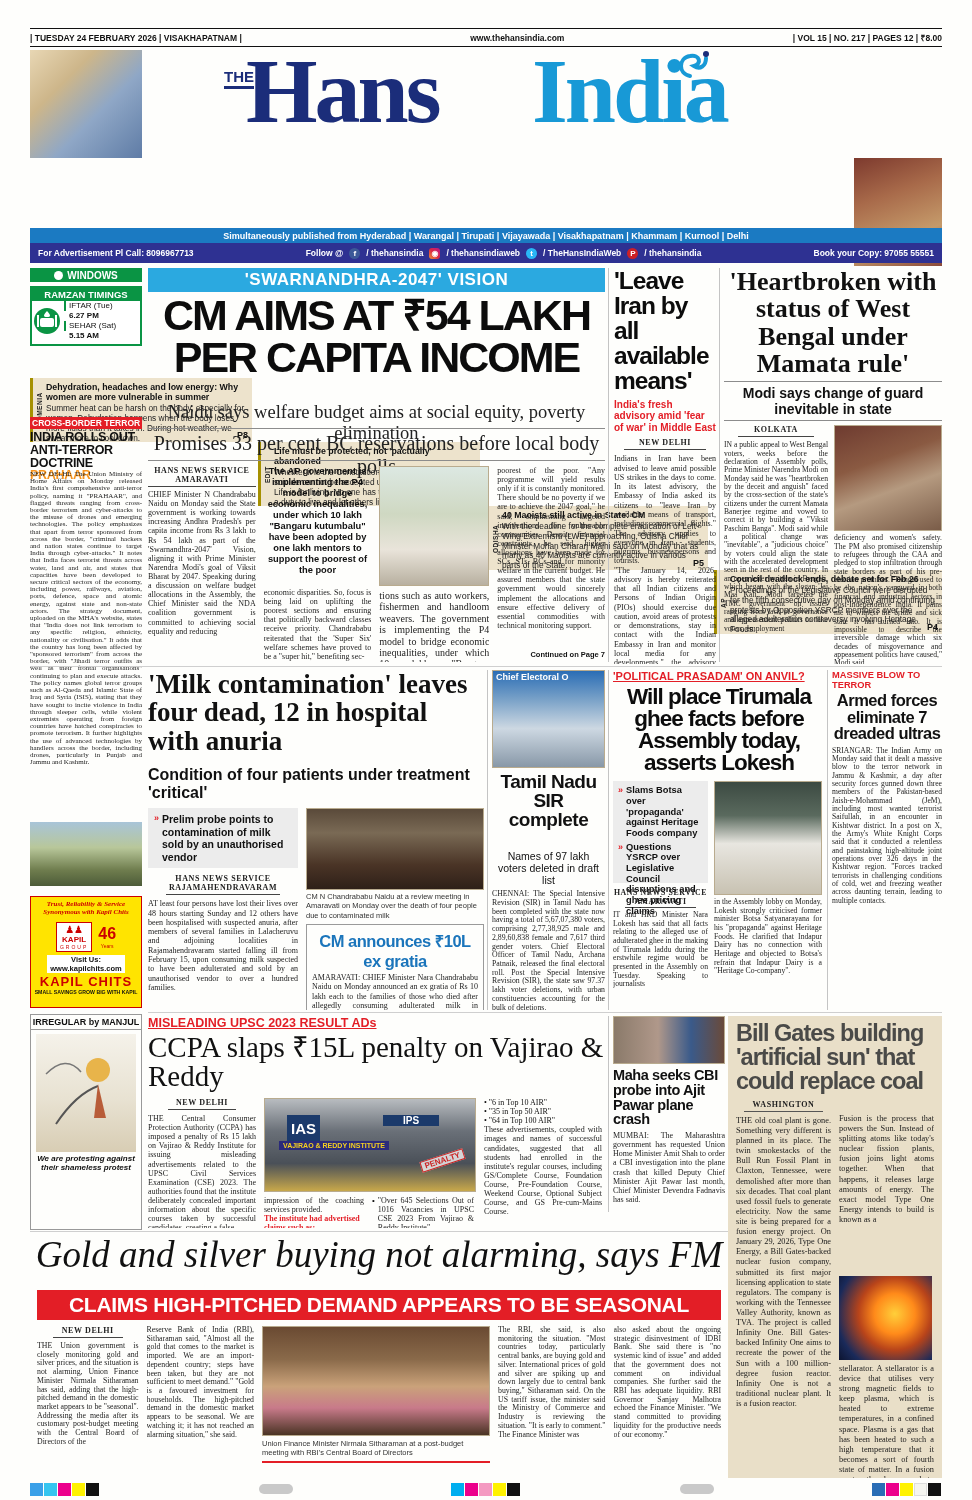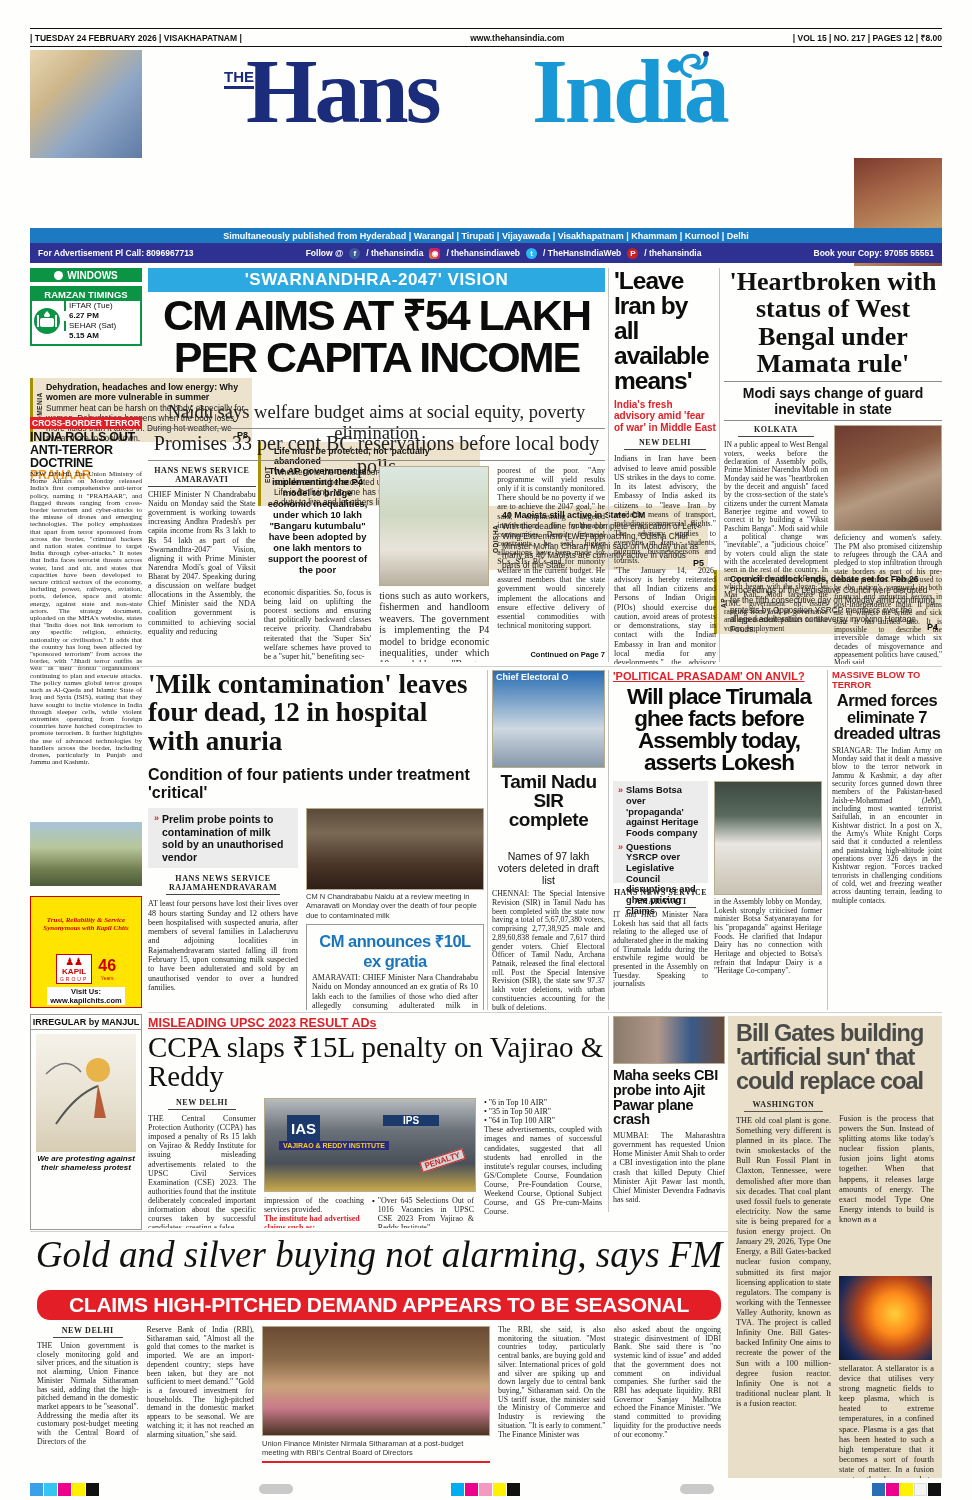--- a/index.html
+++ b/index.html
@@ -139,21 +139,21 @@
               display:flex;align-items:center;padding-left:2px;box-sizing:border-box;">
     <span>CROSS-BORDER TERROR</span>
   </div>
   <div class="abs" style="left:30px;top:431px;width:112px;height:38px;font-weight:bold;font-size:12.5px;line-height:1.02;letter-spacing:-.3px;">
     <span>INDIA ROLLS OUT ANTI-TERROR DOCTRINE </span><span style="color:#f7941d;">PRAHAAR</span>
   </div>
   <div class="abs jtext" style="left:30px;top:471px;width:112px;height:420px;font-size:7px;line-height:1.03;">NEW DELHI: The Union Ministry of Home Affairs on Monday released India's first comprehensive anti-terror policy, naming it "PRAHAAR", and flagged threats ranging from cross-border terrorism and cyber-attacks to the misuse of drones and emerging technologies. The policy emphasizes that apart from terror sponsored from across the border, "criminal hackers and nation states continue to target India through cyber-attacks." It notes that India faces terrorist threats across water, land and air, and states that capacities have been developed to secure critical sectors of the economy, including power, railways, aviation, ports, defence, space and atomic energy, against state and non-state actors. The strategy document, uploaded on the MHA's website, states that "India does not link terrorism to any specific religion, ethnicity, nationality or civilisation." It adds that the country has long been affected by "sponsored terrorism" from across the border, with "Jihadi terror outfits as well as their frontal organisations" continuing to plan and execute attacks. The policy names global terror groups such as Al-Qaeda and Islamic State of Iraq and Syria (ISIS), stating that they have sought to incite violence in India through sleeper cells, while violent extremists operating from foreign countries have hatched conspiracies to promote terrorism. It further highlights the use of advanced technologies by handlers across the border, including drones, particularly in Punjab and Jammu and Kashmir.</div>
 
   <div class="abs" style="left:30px;top:896px;width:112px;height:112px;background:#ffe400;border:1.5px solid #c00;box-sizing:border-box;
               text-align:center;overflow:hidden;">
-    <div class="serif" style="color:#c00;font-style:italic;font-weight:bold;font-size:7px;line-height:1.1;padding:20px 3px;">Trust, Reliability &amp; Service Synonymous with Kapil Chits</div>
+    <div class="serif" style="color:#c00;font-style:italic;font-weight:bold;font-size:7px;line-height:1.1;padding:4px 3px;">Trust, Reliability &amp; Service Synonymous with Kapil Chits</div>
     <div style="display:flex;justify-content:center;gap:6px;align-items:center;height:34px;">
       <div style="background:#fff;border:1px solid #c00;padding:1px 3px;">
         <div style="color:#c00;font-size:10px;">♟♟</div>
         <div style="color:#c00;font-weight:bold;font-size:8px;">KAPIL</div>
         <div style="color:#c00;font-size:5px;letter-spacing:2px;">GROUP</div>
       </div>
       <div>
         <div style="color:#c00;font-weight:bold;font-size:16px;">46</div>
         <div style="color:#c00;font-size:5px;">Years</div>
       </div>
@@ -372,21 +372,21 @@
         <div class="photo" style="width:93px;height:84px;margin-top:4px;border:none;
                     background:radial-gradient(circle at 60% 45%,#ffcf3a 0%,#ff8a1a 28%,#b8441a 50%,#1a2a5a 80%,#0c1430 100%);"></div>
         <div class="jtext" style="font-size:8.3px;line-height:1.22;height:142px;margin-top:4px;">stellarator. A stellarator is a device that utilises very strong magnetic fields to keep plasma, which is heated to extreme temperatures, in a confined space. Plasma is a gas that has been heated to such a high temperature that it becomes a sort of fourth state of matter. In a fusion reactor, the plasma needs to be heated to a temperature of approximately 100 million degrees Celsius.</div>
       </div>
     </div>
   </div>
 
   <div class="rule" style="left:30px;top:1231px;width:698px;height:1px;background:#cfcfcf;"></div>
   <div class="abs serif" style="left:30px;top:1236px;width:698px;font-size:37px;font-style:italic;text-align:center;line-height:1.05;color:#111;">Gold and silver buying not alarming, says FM</div>
   <div class="abs" style="left:37px;top:1290px;width:684px;height:30px;background:#e31e26;color:#fff;font-weight:bold;font-size:21px;
-              display:flex;align-items:center;justify-content:center;letter-spacing:-.3px;border-radius:13px;">
+              display:flex;align-items:center;justify-content:center;letter-spacing:-.3px;">
     <span>CLAIMS HIGH-PITCHED DEMAND APPEARS TO BE SEASONAL</span>
   </div>
   <div class="abs" style="left:37px;top:1326px;width:684px;height:150px;display:flex;gap:8px;overflow:hidden;">
     <div style="width:102px;">
       <div class="byline" style="font-size:8px;border-bottom:1px solid #444;margin:0 16px 4px;padding-bottom:2px;">NEW DELHI</div>
       <div class="jtext" style="font-size:7.8px;line-height:1.12;height:130px;">THE Union government is closely monitoring gold and silver prices, and the situation is not alarming, Union Finance Minister Nirmala Sitharaman has said, adding that the high-pitched demand in the domestic market appears to be "seasonal". Addressing the media after its customary post-budget meeting with the Central Board of Directors of the</div>
     </div>
     <div style="width:108px;">
       <div class="jtext" style="font-size:7.8px;line-height:1.12;height:148px;">Reserve Bank of India (RBI), Sitharaman said, "Almost all the gold that comes to the market is imported. We are an import-dependent country; steps have been taken, but they are not sufficient to meet demand." "Gold is a favoured investment for households. The high-pitched demand in the domestic market appears to be seasonal. We are watching it; it has not reached an alarming situation," she said.</div>
     </div>

